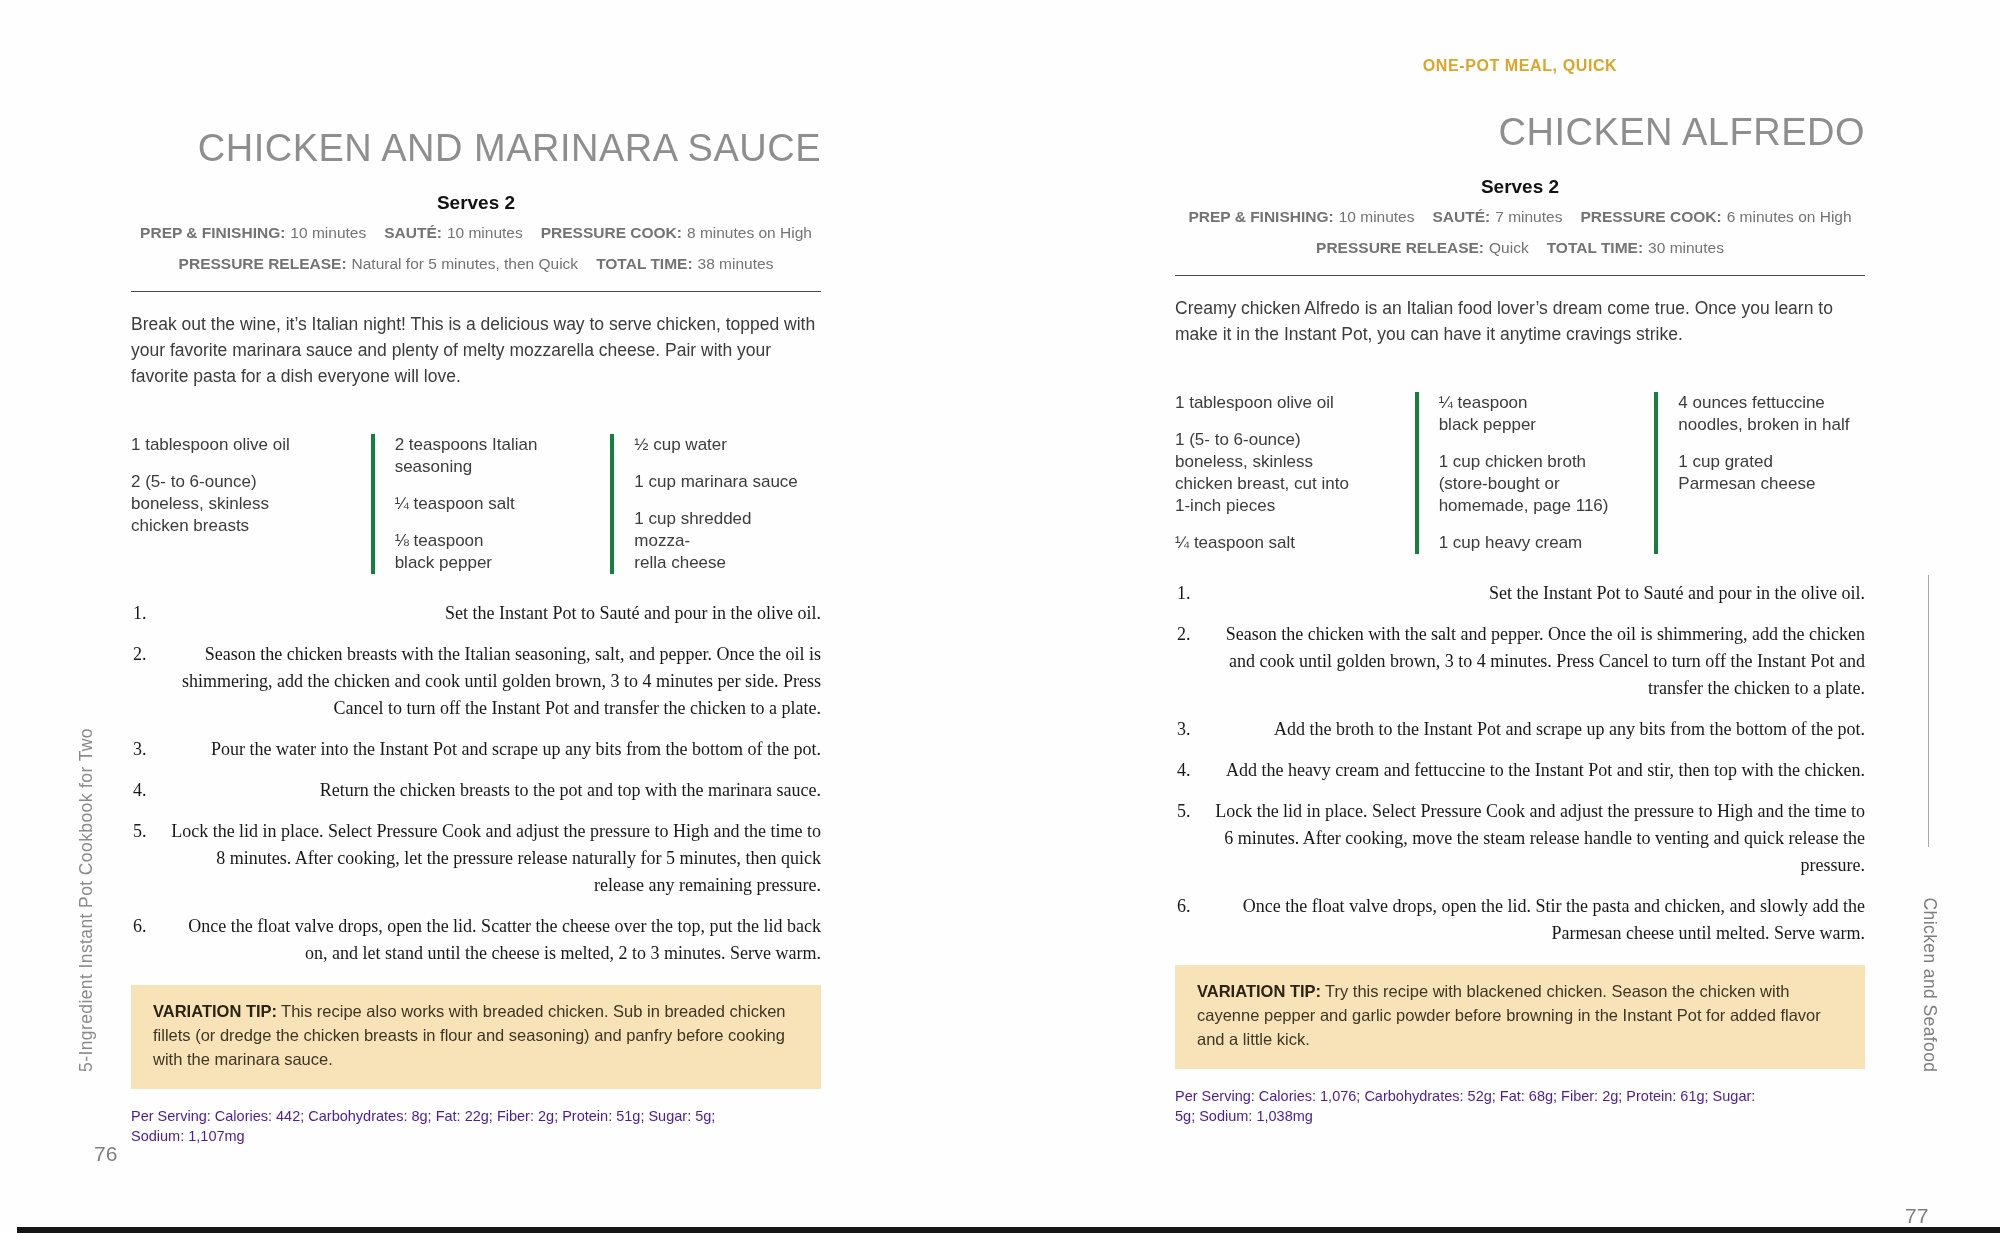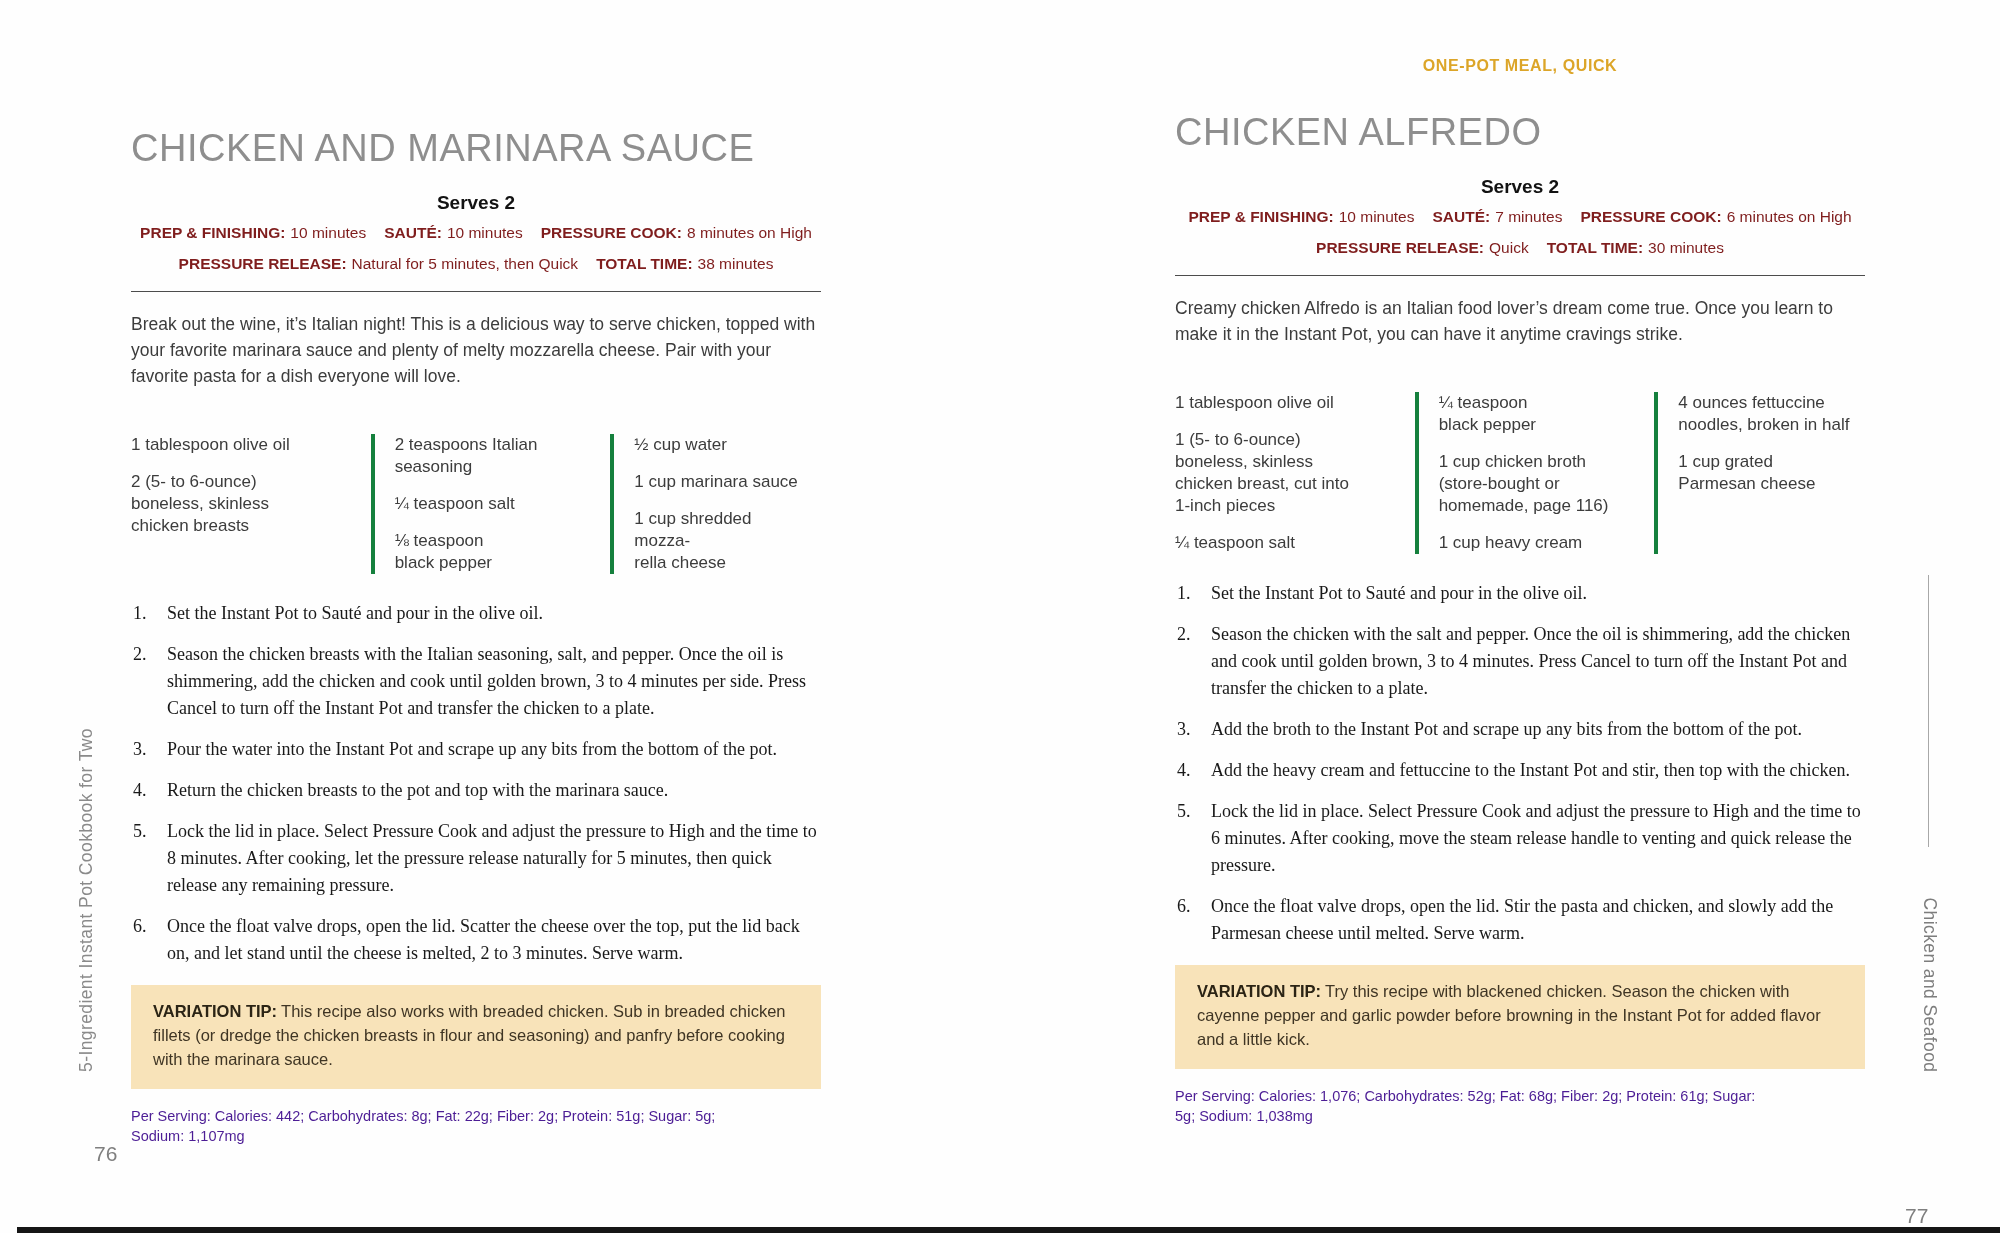--- a/index.html
+++ b/index.html
@@ -21,40 +21,40 @@
   .page-col.right{left:1175px;top:57px;}
 
   .category-tag{
     text-align:center;
     color:var(--tag);
     font-weight:bold;
     font-size:16px;
     letter-spacing:.6px;
   }
   .recipe-title{
-    text-align:left;
+    text-align:right;
     font-size:38px;
     font-weight:400;
     letter-spacing:.5px;
     color:var(--titlegray);
     line-height:1.1;
     white-space:nowrap;
   }
   .page-col.right .recipe-title{margin-top:37px;}
   .serves{
     text-align:center;
     font-weight:bold;
     font-size:19px;
     color:#121212;
     margin-top:22px;
   }
   .meta{
     text-align:center;
     font-size:15.5px;
-    color:#7f1d1d;
+    color:#737373;
     margin-top:7px;
     line-height:1.55;
   }
   .meta .pair{white-space:nowrap;}
   .meta .pair + .pair{margin-left:18px;}
   .meta b{font-weight:bold;margin-right:5px;}
   .rule{
     border:0;border-top:1.5px solid #4c4c4c;
     margin-top:15px;
   }
@@ -85,20 +85,21 @@
     margin-top:26px;
   }
   .steps li{
     counter-increment:step;
     position:relative;
     padding-left:36px;
     font-family:"Liberation Serif",serif;
     font-size:18px;
     line-height:1.5;
     color:#191919;
+    text-align:right;
   }
   .steps li + li{margin-top:14px;}
   .steps li::before{
     content:counter(step) ".";
     position:absolute;left:2px;top:0;
   }
   .tip-box{
     margin-top:18px;
     background:var(--tipbg);
     padding:15px 22px 17px 22px;

